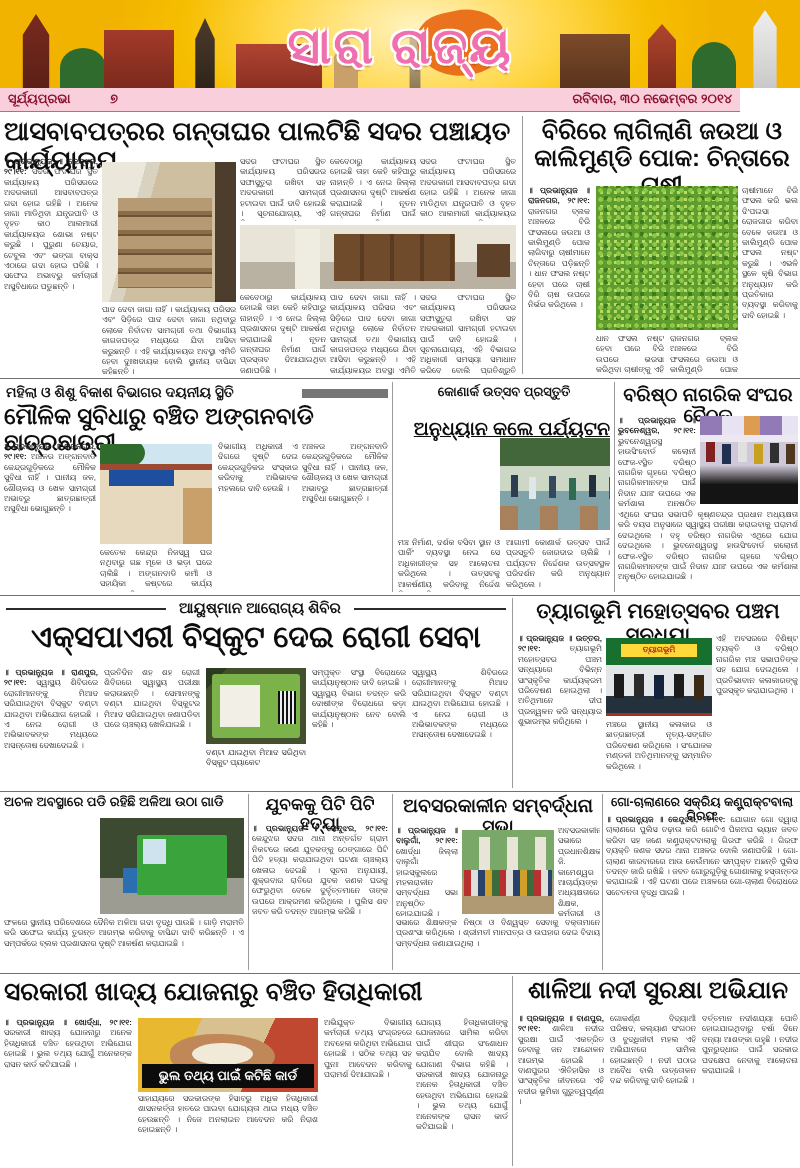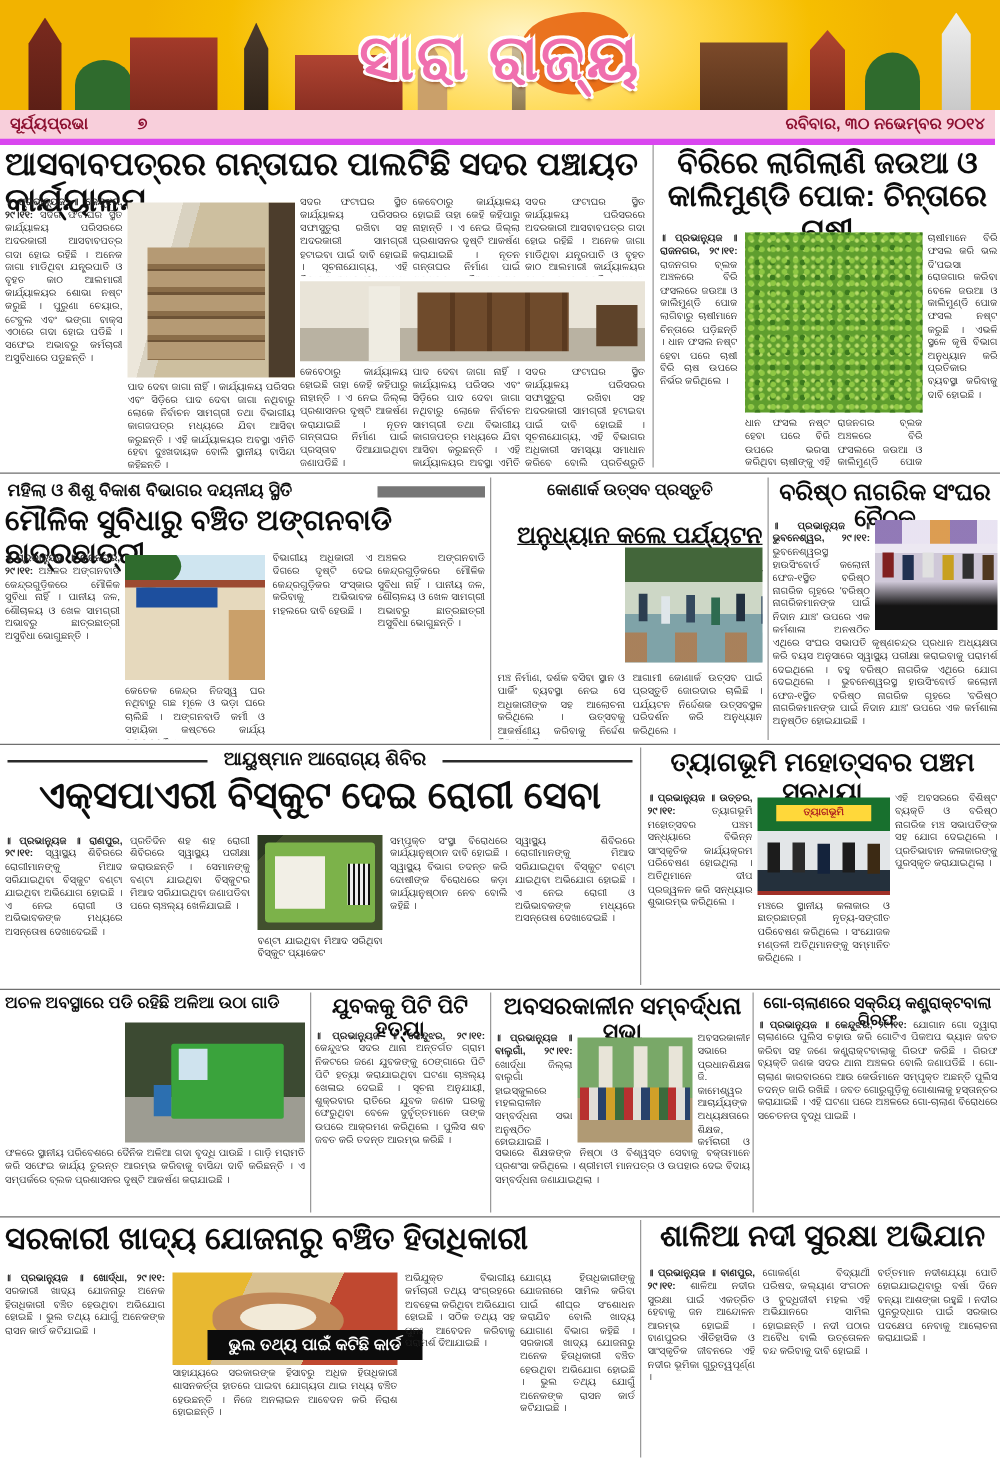--- a/index.html
+++ b/index.html
@@ -8,21 +8,21 @@
   .abs{position:absolute;}
   
   #mast{left:0;top:0;width:800px;height:88px;
         background:radial-gradient(ellipse 300px 160px at 52% 30%, #fff3c0 0%, #ffd84d 45%, #f6be00 78%, #f2b300 100%);}
   .bldg{position:absolute;bottom:0;}
   #title{left:0;top:6px;width:800px;text-align:center;font-size:50px;font-weight:bold;color:#f06fae;
          letter-spacing:2px;line-height:80px;
          text-shadow:-2px -2px 0 #fff,2px -2px 0 #fff,-2px 2px 0 #fff,2px 2px 0 #fff,0 3px 2px rgba(120,40,0,.45);}
   #mapblob{left:418px;top:10px;width:88px;height:66px;background:#e8650f;border-radius:38% 55% 48% 60%;
            transform:rotate(-12deg);opacity:.9;}
-  #strip{left:0;top:88px;width:796px;height:23px;background:#f8cfdb;border-bottom:5px solid #d946ef;}
+  #strip{left:0;top:88px;width:740px;height:23px;background:#f8cfdb;border-bottom:1px solid #d946ef;}
   #strip .t{position:absolute;top:3px;font-weight:bold;color:#8c1030;font-size:13px;}
   
   .hr{background:#6f6f6f;height:1px;}
   .vr{background:#9a9a9a;width:1px;}
   
   .hl{font-weight:bold;color:#0d0d0d;line-height:1.12;letter-spacing:0;margin:0;}
   .kick{font-weight:bold;color:#111;}
   .body{font-size:8px;line-height:1.3;text-align:justify;color:#222;overflow:hidden;}
   .byline{font-weight:bold;}
   .cap{font-size:8px;line-height:1.25;text-align:justify;color:#111;overflow:hidden;font-weight:bold;}
@@ -320,21 +320,21 @@
 
   <div class="abs hl" style="left:4px;top:977px;width:504px;font-size:25px;">ସରକାରୀ ଖାଦ୍ୟ ଯୋଜନାରୁ ବଞ୍ଚିତ ହିତାଧିକାରୀ</div>
   <div class="abs body" style="left:4px;top:1018px;width:128px;height:148px">
     <span class="byline">॥ ପ୍ରଭାନ୍ୟୁଜ ॥ ଖୋର୍ଦ୍ଧା, ୨୯।୧୧:</span>
     <span>ସରକାରୀ ଖାଦ୍ୟ ଯୋଜନାରୁ ଅନେକ ହିତାଧିକାରୀ ବଞ୍ଚିତ ହେଉଥିବା ଅଭିଯୋଗ ହୋଇଛି । ଭୁଲ ତଥ୍ୟ ଯୋଗୁଁ ଅନେକଙ୍କ ରାସନ କାର୍ଡ କଟିଯାଇଛି ।</span>
   </div>
   <div class="abs ph ph-rice" style="left:138px;top:1018px;width:180px;height:74px">
     <div class="hand"></div>
       <div class="rice"></div>
   </div>
-  <div class="abs blkcap" style="left:142px;top:1064px;width:172px;height:24px;font-size:13px;line-height:24px;margin-left:24px;">ଭୁଲ ତଥ୍ୟ ପାଇଁ କଟିଛି କାର୍ଡ</div>
+  <div class="abs blkcap" style="left:142px;top:1064px;width:172px;height:24px;font-size:13px;line-height:24px;">ଭୁଲ ତଥ୍ୟ ପାଇଁ କଟିଛି କାର୍ଡ</div>
   <div class="abs body" style="left:138px;top:1094px;width:180px;height:72px">
     <span>ସାହାଯ୍ୟରେ ସରକାରଙ୍କ ହିସାବରୁ ଅଧିକ ହିତାଧିକାରୀ ଶାସନକର୍ତ୍ତା ହାତରେ ପାଇବା ଯୋଗ୍ୟତା ଥାଇ ମଧ୍ୟ ବଞ୍ଚିତ ହେଉଛନ୍ତି । ନିଜେ ଅନଲାଇନ ଆବେଦନ କରି ନିରାଶ ହୋଇଛନ୍ତି ।</span>
   </div>
   <div class="abs body" style="left:324px;top:1018px;width:88px;height:148px">
     <span>ଅଭିଯୁକ୍ତ ବିଭାଗୀୟ କର୍ମଚାରୀ ତଥ୍ୟ ସଂଗ୍ରହରେ ଅବହେଳା କରିଥିବା ଅଭିଯୋଗ ହୋଇଛି । ସଠିକ ତଥ୍ୟ ସହ ପୁନଃ ଆବେଦନ କରିବାକୁ ପରାମର୍ଶ ଦିଆଯାଇଛି ।</span>
   </div>
   <div class="abs body" style="left:416px;top:1018px;width:92px;height:148px">
     <span>ଯୋଗ୍ୟ ହିତାଧିକାରୀଙ୍କୁ ଯୋଜନାରେ ସାମିଲ କରିବା ପାଇଁ ଶୀଘ୍ର ସଂଶୋଧନ କରାଯିବ ବୋଲି ଖାଦ୍ୟ ଯୋଗାଣ ବିଭାଗ କହିଛି ।</span>
     <span>ସରକାରୀ ଖାଦ୍ୟ ଯୋଜନାରୁ ଅନେକ ହିତାଧିକାରୀ ବଞ୍ଚିତ ହେଉଥିବା ଅଭିଯୋଗ ହୋଇଛି । ଭୁଲ ତଥ୍ୟ ଯୋଗୁଁ ଅନେକଙ୍କ ରାସନ କାର୍ଡ କଟିଯାଇଛି ।</span>
   </div>

